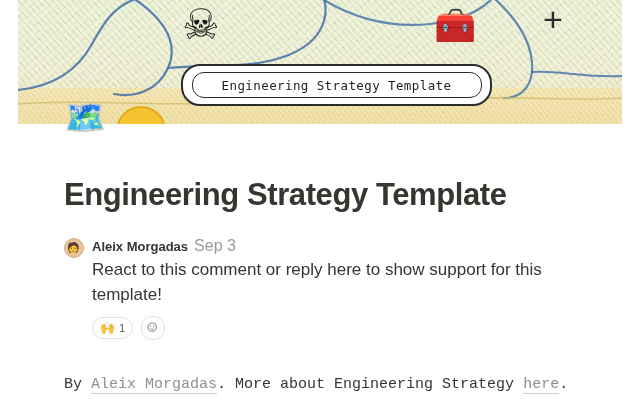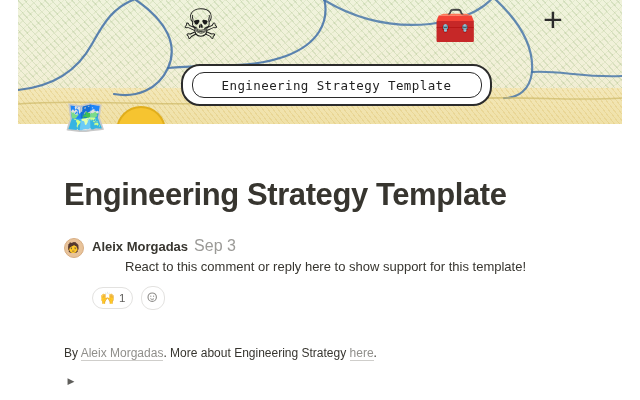--- a/index.html
+++ b/index.html
@@ -189,24 +189,23 @@
     font-size: 13px;
     font-weight: bold;
     color: #37352f;
   }
   .comment-date {
     font-size: 16px;
     color: #9b9a97;
   }
   .comment-text {
     margin-top: 3px;
-    font-size: 13px;
+    font-size: 17px;
     line-height: 1.45;
     color: #37352f;
-    margin-left: 33px;
   }
   .comment-actions {
     margin-top: 9px;
     display: flex;
     align-items: center;
     gap: 8px;
   }
   .reaction-pill {
     display: inline-flex;
     align-items: center;
@@ -229,23 +228,24 @@
     background: #ffffff;
     display: inline-flex;
     align-items: center;
     justify-content: center;
     color: #7c7b78;
   }
 
   
   .para {
     margin-top: 34px;
-    font-size: 12px;
+    font-size: 15px;
     line-height: 1.5;
     color: #37352f;
+    font-family: Liberation Mono, monospace;
   }
   .link {
     color: #37352f;
     border-bottom: 1px solid #cfcecb;
     text-decoration: none;
     cursor: pointer;
   }
   .link-gray { color: #908f8b; }
 
   

